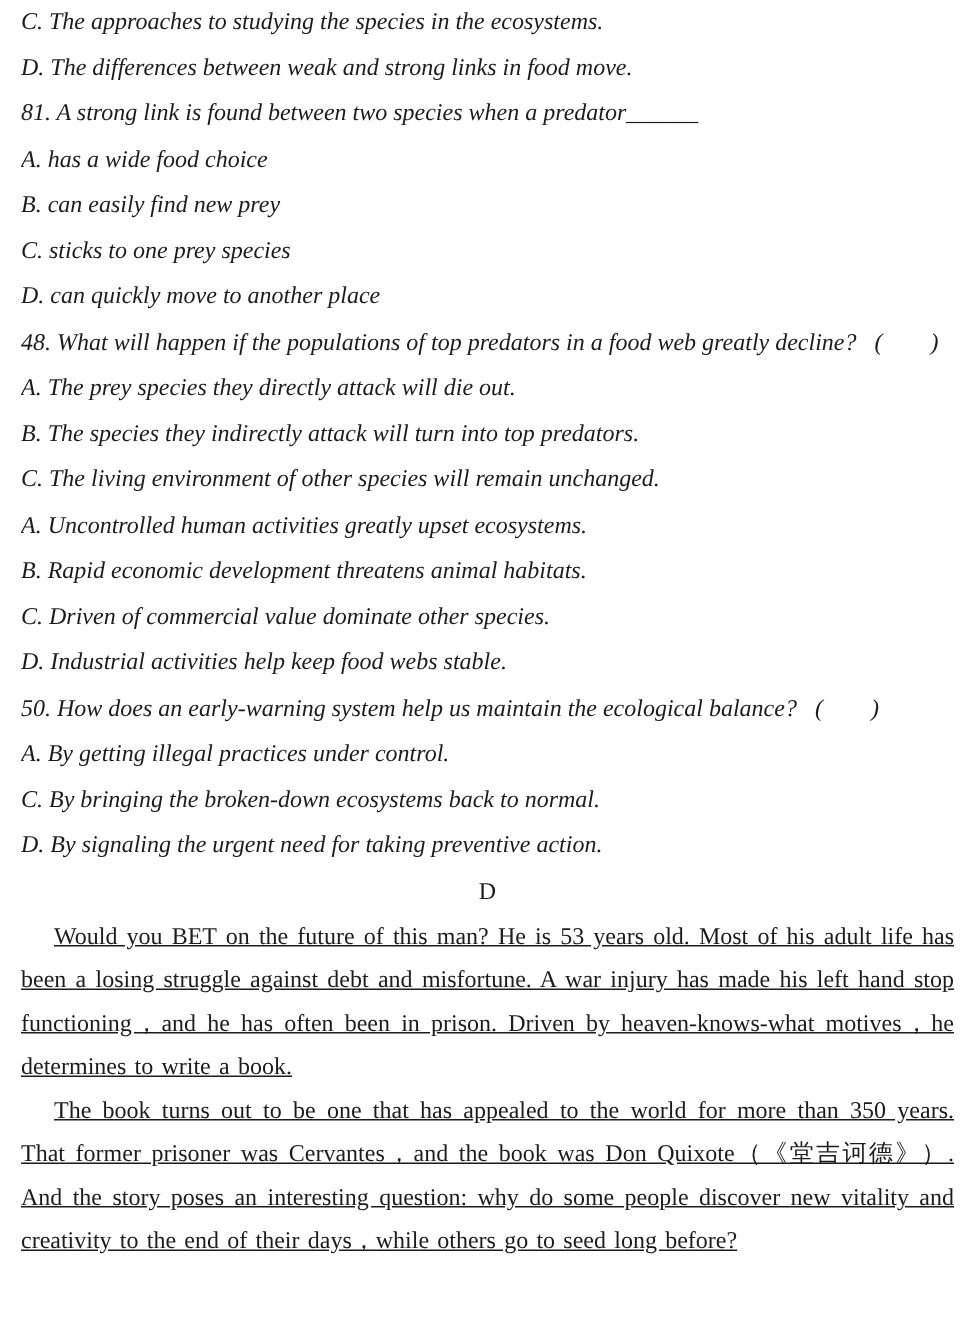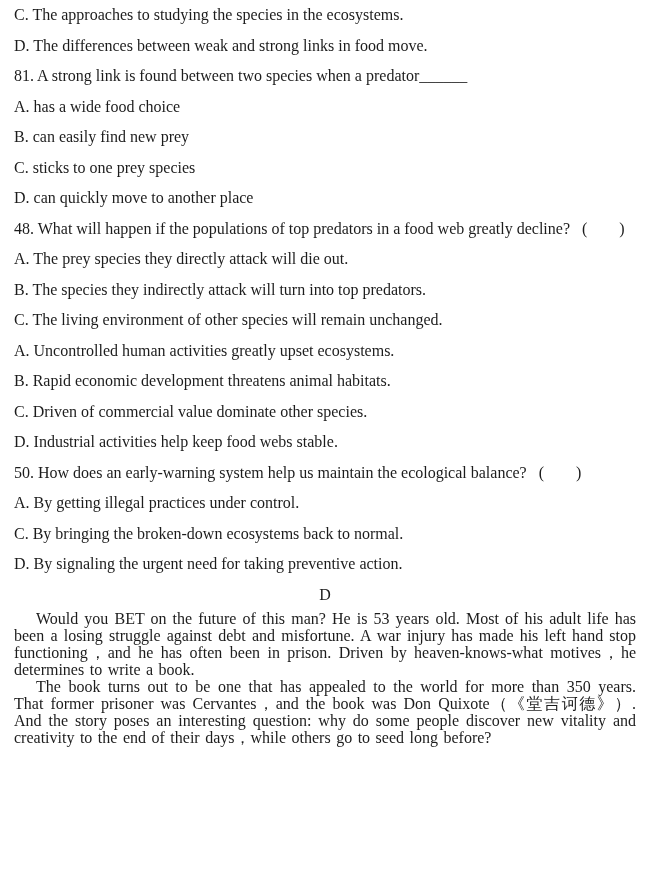--- a/index.html
+++ b/index.html
@@ -19,31 +19,33 @@
     font-size: 16px;
     color: #1c1c1c;
     background: #ffffff;
   }
   .line {
     height: 30.5px;
     line-height: 30.5px;
     white-space: pre;
     overflow: hidden;
     text-align: left;
+    font-style: italic;
   }
   .section-header {
     height: 30.5px;
     line-height: 30.5px;
     text-align: center;
   }
   .para {
-    line-height: 17px;
+    line-height: 29px;
     text-align: justify;
     text-indent: 22px;
     word-spacing: 1.5px;
+    text-decoration: underline;
   }
 </style>
 </head>
 <body>
 
 <div class="page">
 
   <div class="line">C. The approaches to studying the species in the ecosystems.</div>
   <div class="line">D. The differences between weak and strong links in food move.</div>
   <div class="line">81. A strong link is found between two species when a predator______</div>

